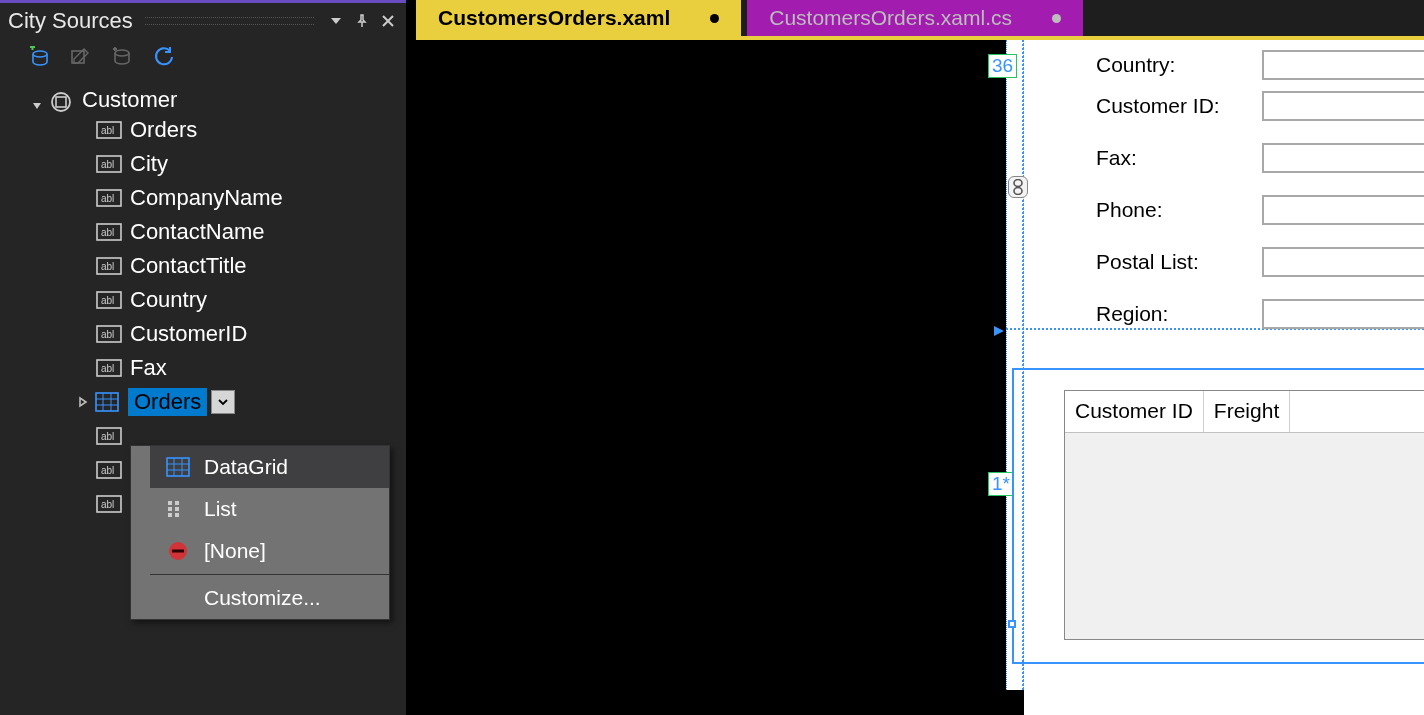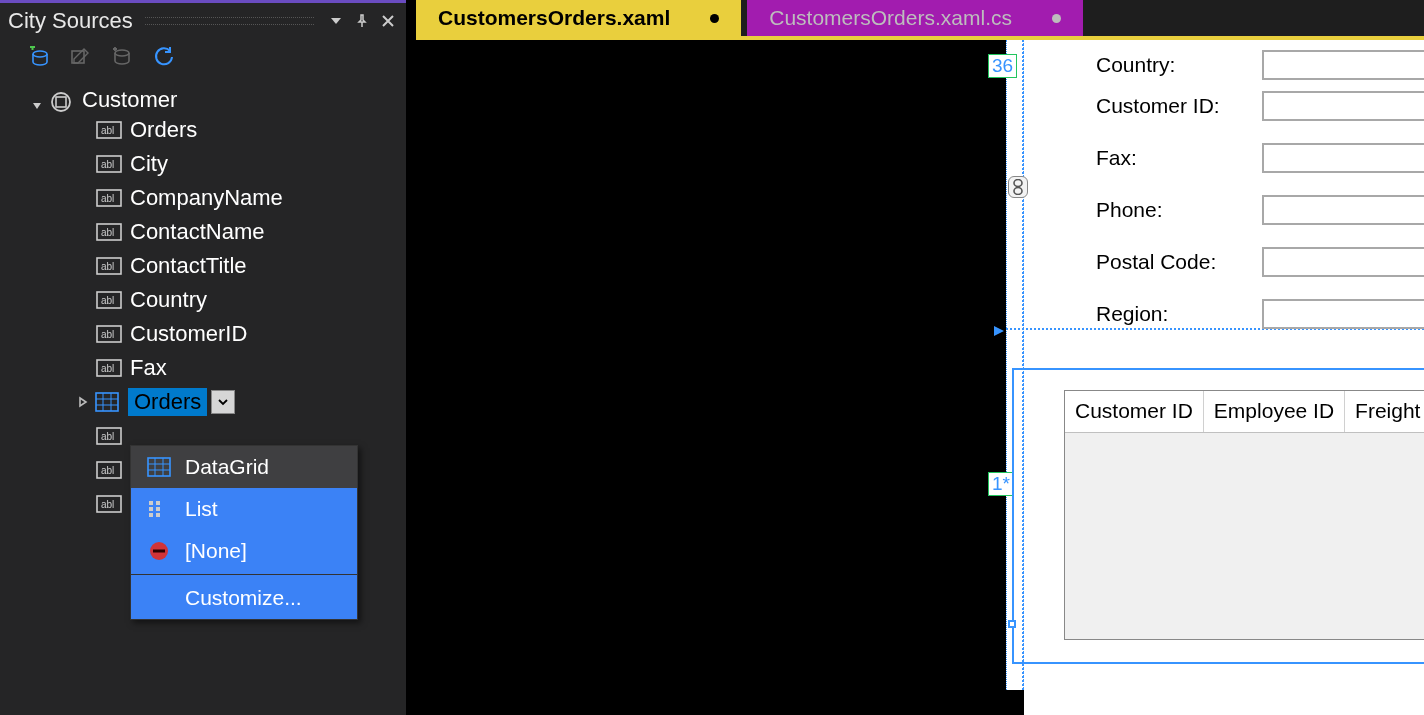--- a/index.html
+++ b/index.html
@@ -25,21 +25,21 @@
   .node.orders { padding-left: 76px; }
   .node.orders .nlabel { background:#007acc; color:#000000; padding:1px 6px; }
   .node.orders .dd { width:24px; height:24px; margin-left:4px; background:#d6d6d6; display:flex; align-items:center; justify-content:center; cursor:pointer; border:1px solid #888; }
   .node.orders .arrow { color:#999; }
   .node.root { padding-left: 30px; align-items: flex-end; }
   .node.root .nicon { color:#ccc; }
   .hidden-child { padding-left: 96px; height:34px; display:flex; align-items:center; }
   .hidden-child .nicon { width:26px; height:22px; margin-right:8px; display:flex; align-items:center; justify-content:center; }
 
   
-  .dropdown { position:absolute; left:130px; top:442px; width:228px; background:#3b82f6; border:1px solid #333; box-shadow: 3px 3px 6px rgba(0,0,0,0.5); z-index:50; }
+  .dropdown { position:absolute; left:130px; top:442px; width:260px; background:#737373; border:1px solid #333; box-shadow: 3px 3px 6px rgba(0,0,0,0.5); z-index:50;padding-left:19px; }
   .dropdown .item { height:42px; display:flex; align-items:center; padding:0 12px; font-size:21px; color:#fff; cursor:pointer; }
   .dropdown .item:hover, .dropdown .item.sel { background:#3f3f41; }
   .dropdown .item .iicon { width:32px; height:24px; display:flex; align-items:center; justify-content:center; margin-right:10px; }
   .dropdown .sep { height:1px; background:#333; margin:2px 0; }
 
   
   .splitter { width: 10px; background:#000; }
 
   
   .right { flex:1; display:flex; flex-direction:column; background:#000; }
@@ -364,36 +364,35 @@
         </div>
         <div class="field-row">
           <label>Fax:</label>
           <div class="input"></div>
         </div>
         <div class="field-row">
           <label>Phone:</label>
           <div class="input"></div>
         </div>
         <div class="field-row">
-          <label>Postal Code:</label>
+          <label>Postal List:</label>
           <div class="input"></div>
         </div>
         <div class="field-row">
           <label>Region:</label>
           <div class="input"></div>
         </div>
       </div>
 
       <div class="sel-rect"></div>
       <div class="sel-handle" style="left:592px; top:580px;"></div>
 
       <div class="grid">
         <div class="grid-head">
           <div class="col">Customer ID</div>
-          <div class="col">Employee ID</div>
           <div class="col">Freight</div>
 
         </div>
         <div class="grid-body"></div>
       </div>
 
     </div>
   </div>
 </div>
 

